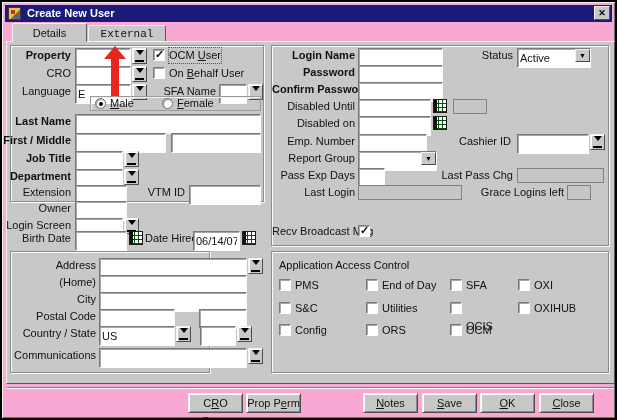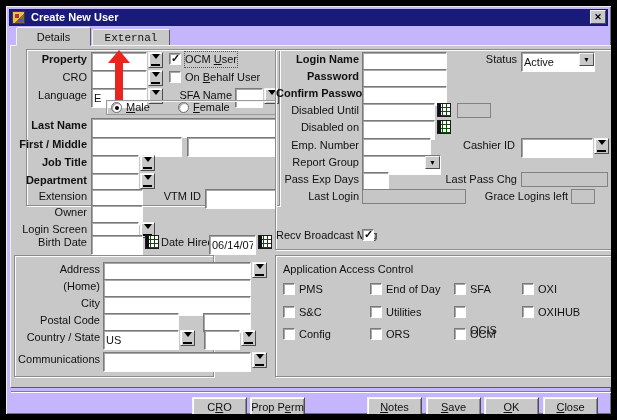--- a/index.html
+++ b/index.html
@@ -1,19 +1,19 @@
 <!DOCTYPE html>
 <html><head>
 <meta charset="utf-8">
 <style>
   html,body{margin:0;padding:0;background:#9a9a9a;}
   *{box-sizing:border-box;font-family:"Liberation Sans",sans-serif;}
   .window{
-    position:relative;width:617px;height:420px;background:#c4b5fd;
-    border:6px solid #000000;
+    position:relative;width:617px;height:420px;background:#f9a8d4;
+    border:2px solid #000000;
     box-shadow:inset 1px 1px 0 #efefef, inset -1px -1px 0 #707070;
     overflow:hidden;font-size:11px;color:#111;
   }
   .titlebar{position:absolute;left:3px;top:3px;right:3px;height:17px;background:#1a1a78;}
   .win-icon{position:absolute;left:3px;top:2px;width:13px;height:13px;
     background:linear-gradient(135deg,#e8c05a 0 55%,#8a6a20 55% 100%);
     border:1px solid #3a3a3a;}
   .win-icon::after{content:"";position:absolute;left:2px;top:2px;width:4px;height:4px;background:#c03020;}
   .win-icon::before{content:"";position:absolute;right:1px;bottom:1px;width:5px;height:3px;background:#3a5ae0;}
   .title-text{position:absolute;left:22px;top:0;line-height:17px;color:#fff;font-weight:bold;}
@@ -82,21 +82,21 @@
   </div>
 
   <div class="tab active">Details</div>
   <div class="tab inactive">External Login</div>
 
   <div class="panel"></div>
 
   <div class="arrow-head"></div>
   <div class="arrow-body"></div>
 
-  <div class="grp" style="left:20px;top:43px;width:254px;height:157px;z-index:4">
+  <div class="grp" style="left:8px;top:43px;width:254px;height:157px;z-index:4">
     <span class="lbl b" style="left:2px;top:2px;width:58px">Property</span>
     <input class="inp" style="left: 64px; top: 2px; width: 56px;">
     <span class="lov" style="left:121px;top:2px">
         <i></i>
         <u></u>
       </span>
     <span class="cb on" style="left:142px;top:3px"></span>
     <span class="lbl l focus" style="left:158px;top:2px">OCM <span style="text-decoration: underline;">U</span>ser</span>
 
     <span class="lbl" style="left:2px;top:20px;width:58px">CRO</span>

